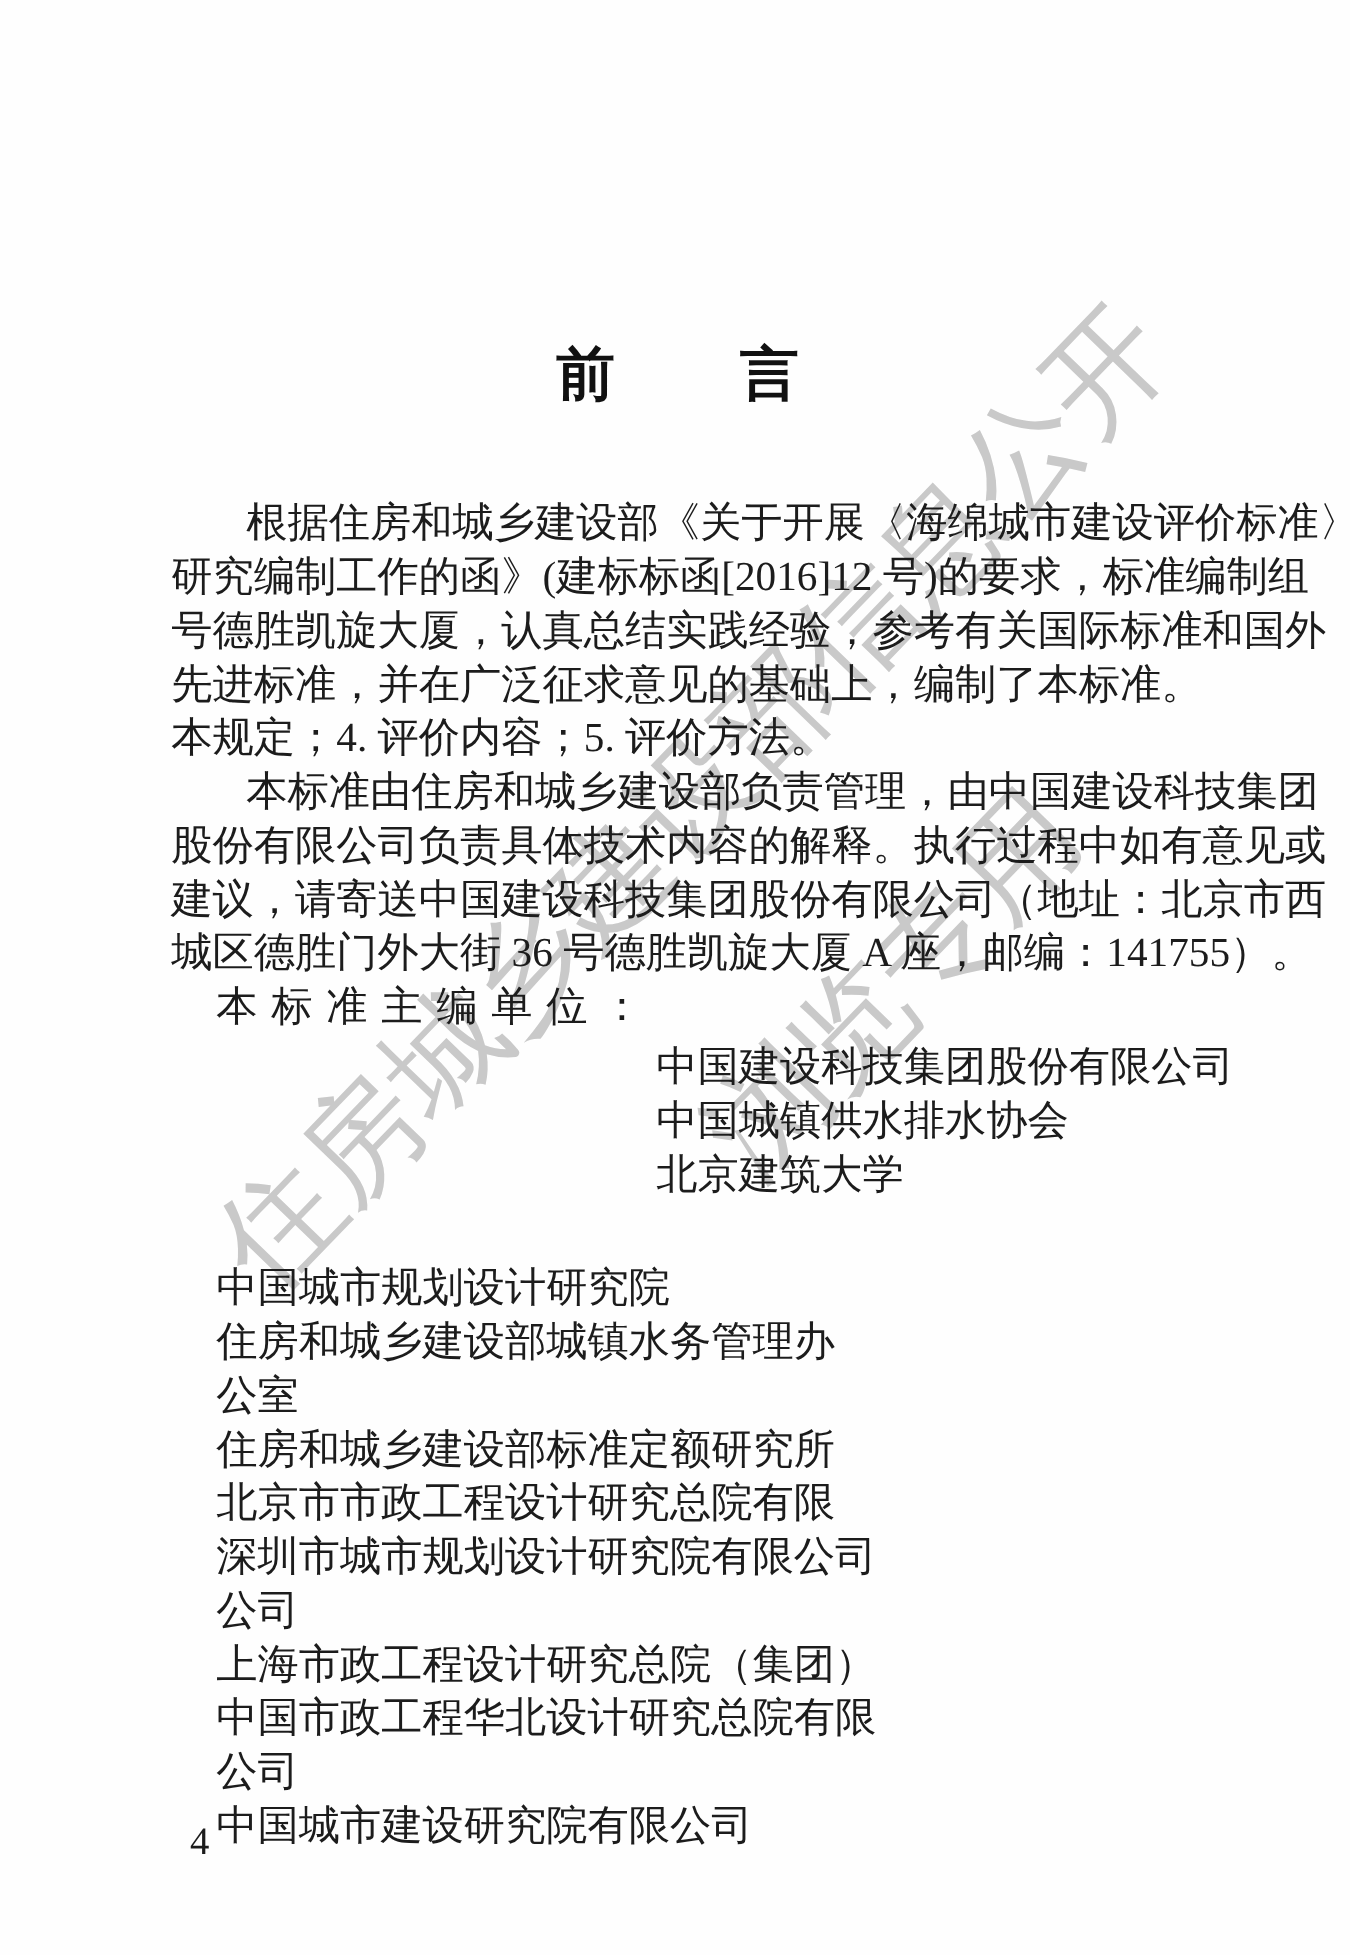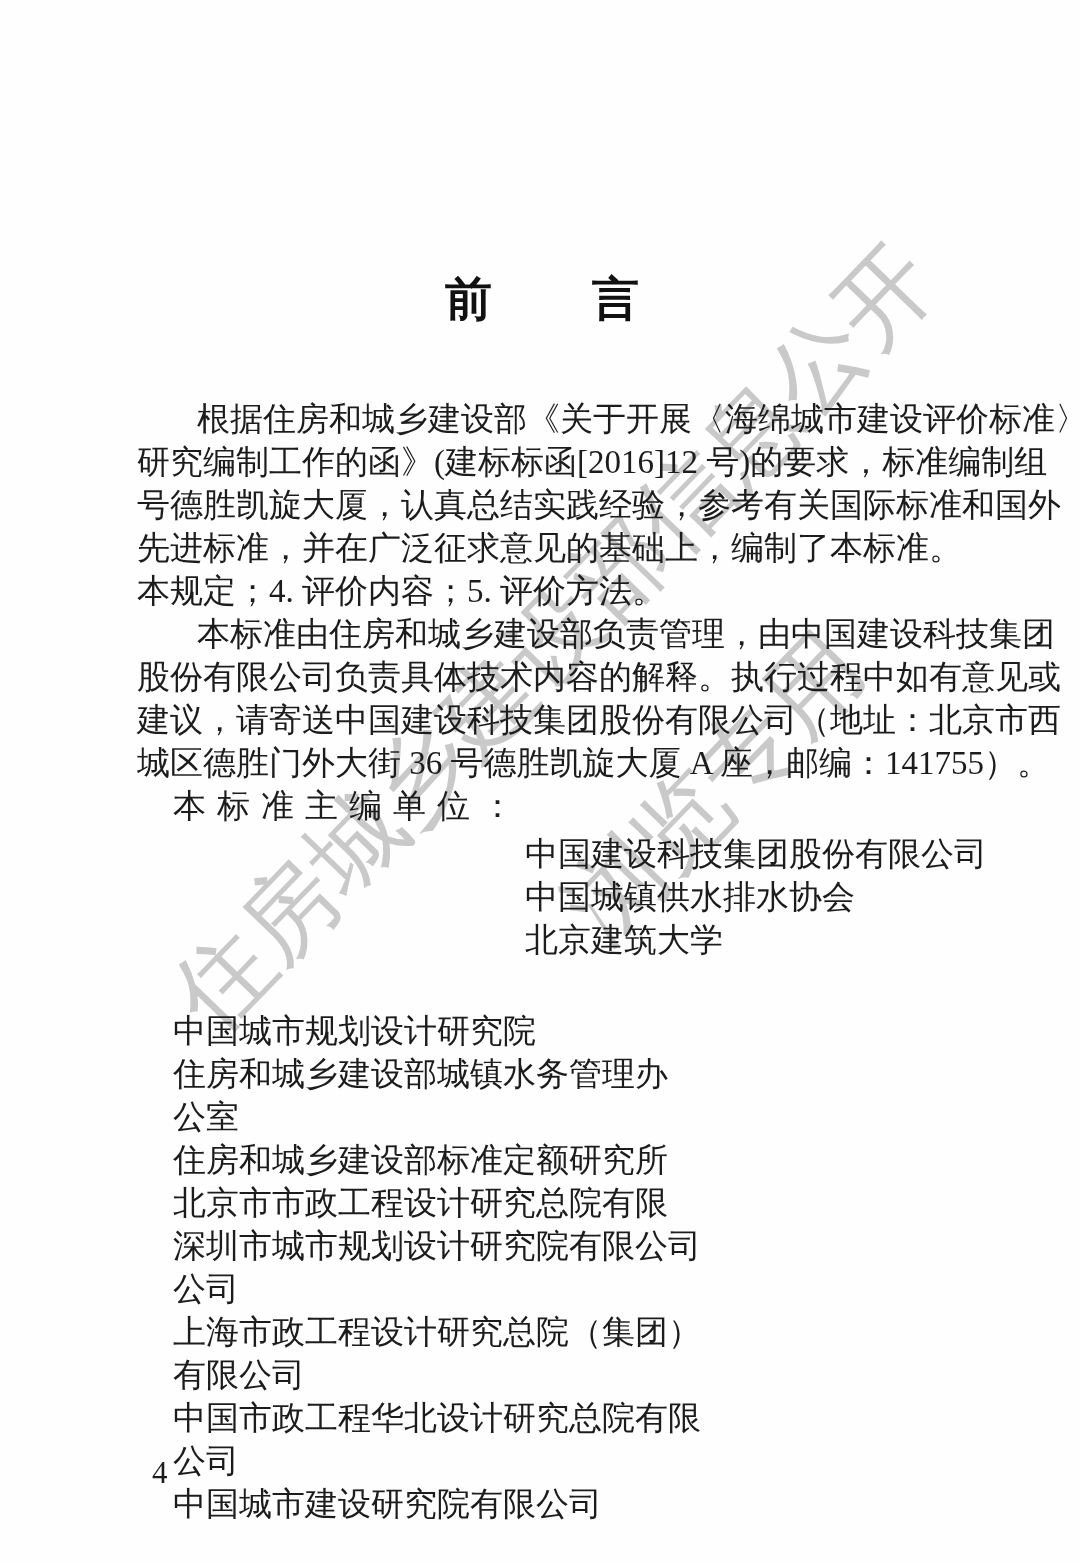--- a/index.html
+++ b/index.html
@@ -101,21 +101,20 @@
       <div class="unit-row">
         <div class="unit-lines">
           <div class="line">中国城市规划设计研究院</div>
           <div class="line">住房和城乡建设部城镇水务管理办</div>
           <div class="line">公室</div>
           <div class="line">住房和城乡建设部标准定额研究所</div>
           <div class="line">北京市市政工程设计研究总院有限</div>
           <div class="line">深圳市城市规划设计研究院有限公司</div>
           <div class="line">公司</div>
           <div class="line">上海市政工程设计研究总院（集团）</div>
-          <div class="line">有限公司</div>
           <div class="line">中国市政工程华北设计研究总院有限</div>
           <div class="line">公司</div>
           <div class="line">中国城市建设研究院有限公司</div>
         </div>
       </div>
 
     </div>
   </div>
 
   <div class="page-num">4</div>

